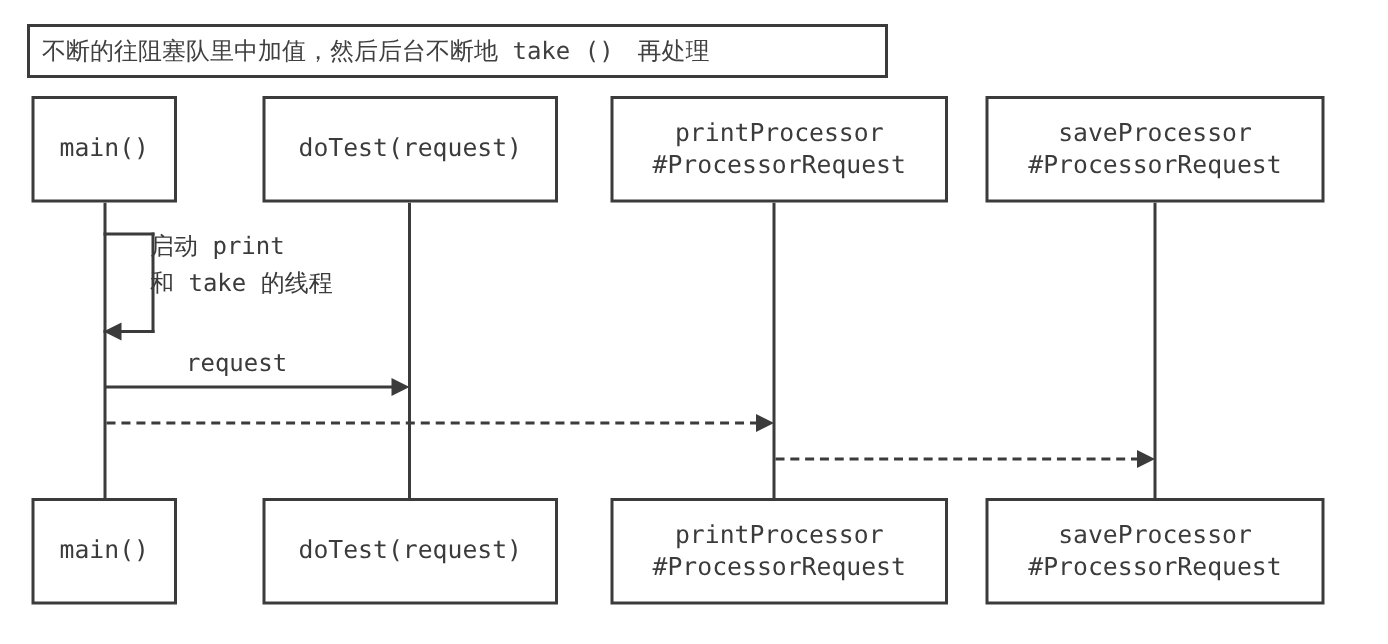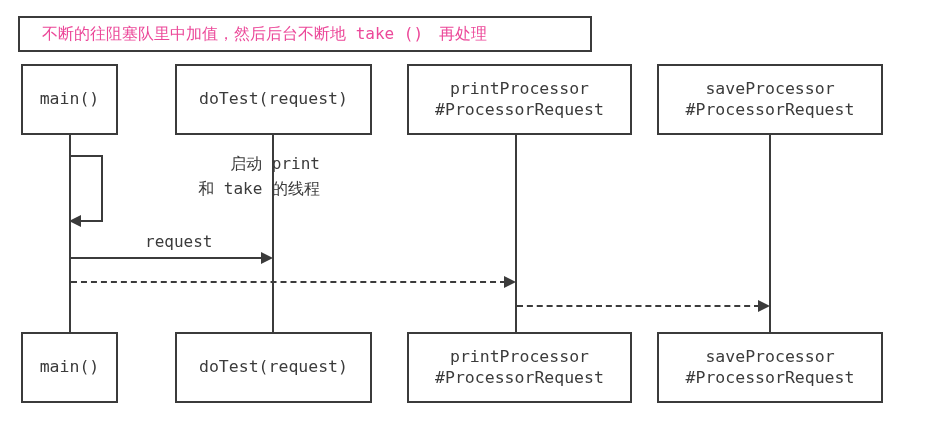--- a/index.html
+++ b/index.html
@@ -28,24 +28,23 @@
     border: 2px solid #3b3b3b;
     background: #ffffff;
     display: flex;
     align-items: center;
     padding-left: 8px;
     white-space: pre;
   }
   .note-text {
     font-family: "DejaVu Sans Mono", "Liberation Mono", monospace;
     font-size: 16px;
-    color: #ec4899;
+    color: #404040;
     letter-spacing: 0px;
     white-space: pre;
-    margin-left: 14px;
   }
 
   
   .participant {
     position: absolute;
     box-sizing: border-box;
     border: 2px solid #3b3b3b;
     background: #ffffff;
     display: flex;
     flex-direction: column;
@@ -111,30 +110,29 @@
     border-left: 12px solid #3b3b3b;
     z-index: 4;
   }
   .msg-label {
     position: absolute;
     font-family: "DejaVu Sans Mono", "Liberation Mono", monospace;
     font-size: 16px;
     color: #3b3b3b;
     white-space: pre;
     z-index: 4;
-    margin-left: 21px;
   }
   .selfcall-label {
     position: absolute;
     font-family: "DejaVu Sans Mono", "Liberation Mono", monospace;
     font-size: 16px;
     color: #3b3b3b;
     line-height: 1.55;
     white-space: pre;
-    text-align: right;
+    text-align: left;
     z-index: 4;
   }
 </style>
 </head>
 <body>
 
 <div id="canvas">
 
   <div class="note-box">
     <span class="note-text">不断的往阻塞队里中加值，然后后台不断地 take ()　再处理</span>

